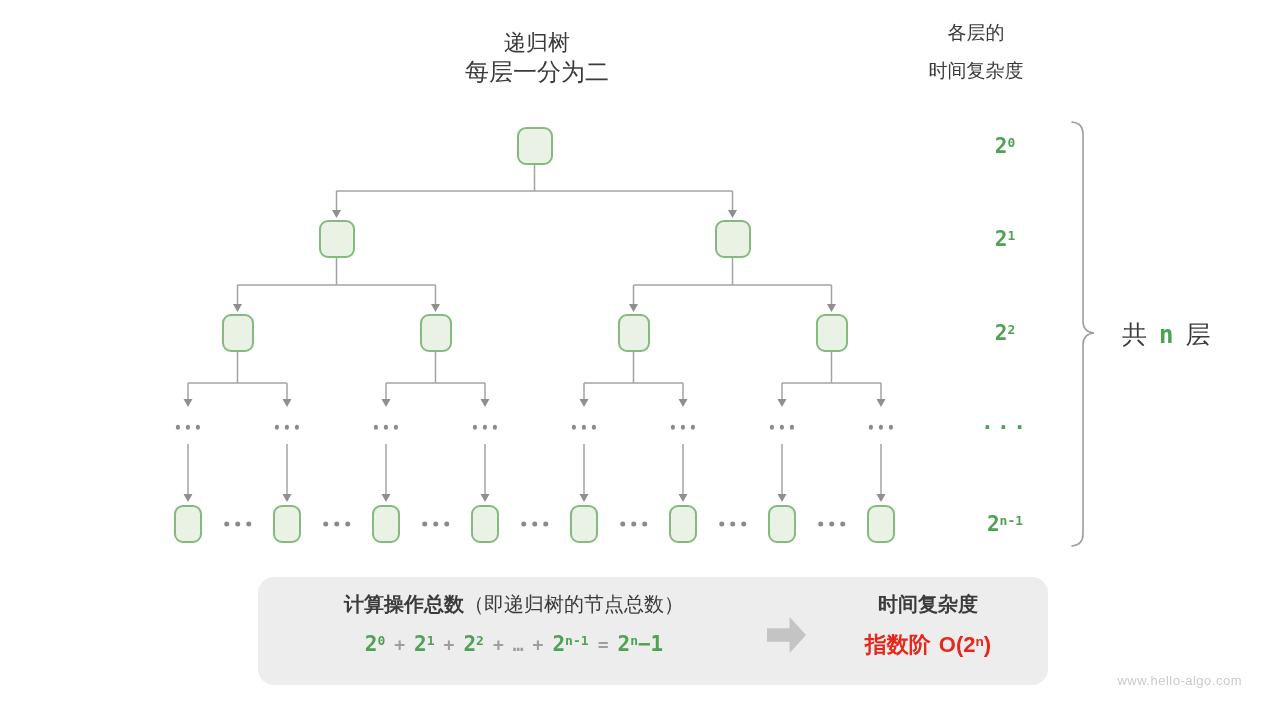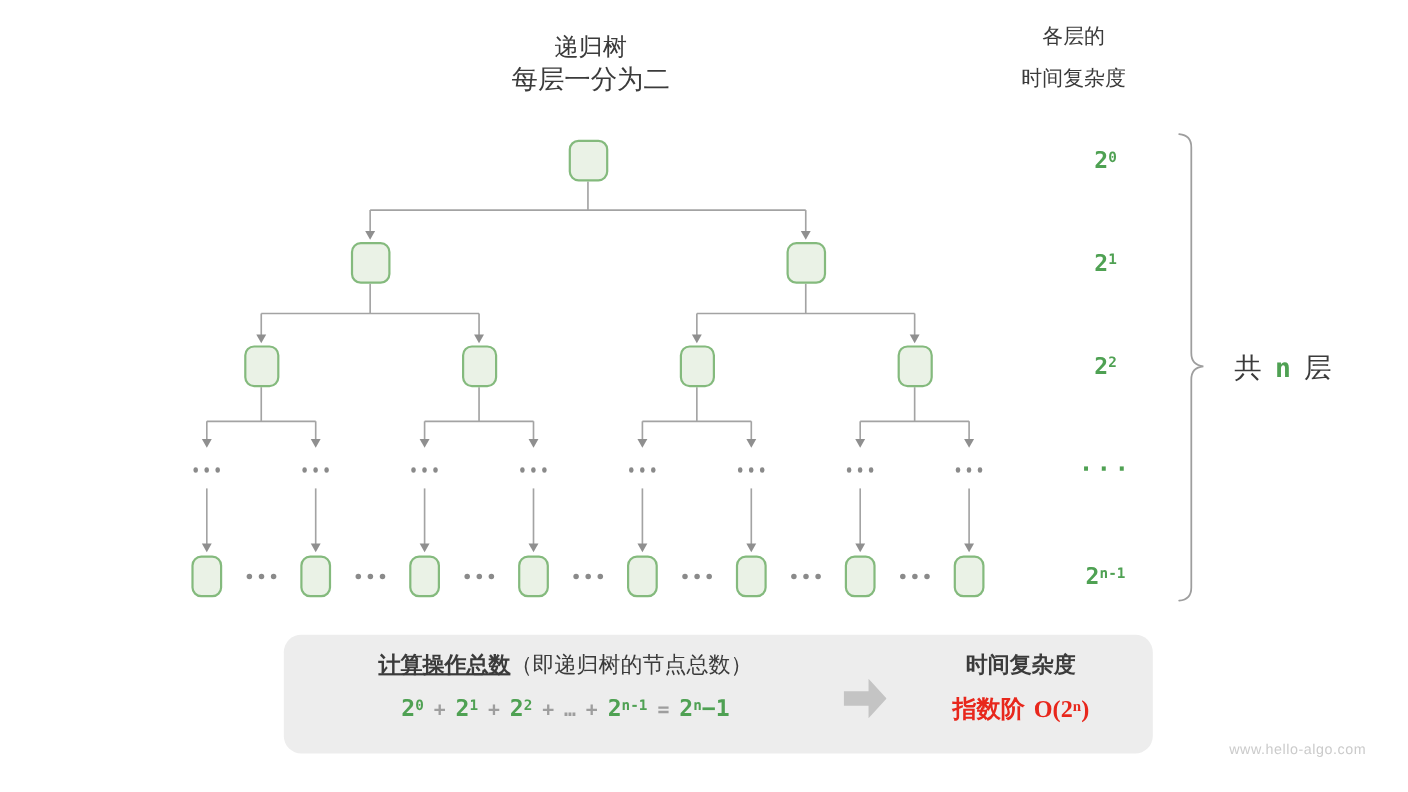--- a/index.html
+++ b/index.html
@@ -6,21 +6,21 @@
   .stage{
     position:relative;width:1280px;height:720px;overflow:hidden;
     background:var(--background,#fff);
     font-family:"Liberation Sans","DejaVu Sans",sans-serif;
     color:var(--dark-text,#3b3b3b);
   }
   .abs{position:absolute;}
   .cx{transform:translateX(-50%);}
   .mono{font-family:"DejaVu Sans Mono","Liberation Mono",monospace;}
   .green{color:var(--green-text,#4fa153);}
-  .bold{font-weight:700;text-decoration:underline;}
+  .bold{font-weight:700;}
 
   
   .title{top:18px;left:537px;font-size:22px;font-weight:400;white-space:nowrap;margin-top:10px;}
   .subtitle{top:56px;left:537px;font-size:24px;white-space:nowrap;}
   .rh{left:976px;font-size:19px;white-space:nowrap;}
   .rh1{top:20px;} .rh2{top:58px;}
 
   
   .node{
     position:absolute;box-sizing:border-box;
@@ -66,21 +66,21 @@
   .formula .term{font-size:21px;color:var(--green-text,#4fa153);white-space:nowrap;}
   .formula .op{font-size:18px;color:var(--op-gray,#9e9e9e);}
   .block-arrow{position:absolute;left:509px;top:40px;width:39px;height:36px;}
   .block-arrow polygon{fill:var(--block-arrow,#c4c4c4);}
   .result{position:absolute;left:562px;top:0;width:216px;height:100%;text-align:center;}
   .result-title{position:absolute;top:14px;width:100%;font-size:20px;font-weight:700;white-space:nowrap;}
   .result-value{
     position:absolute;top:53px;width:100%;font-size:22px;font-weight:700;
     color:var(--red-text,#e8271c);white-space:nowrap;
   }
-  .result-value .rv{font-family:Liberation Serif, serif;margin-left:8px;}
+  .result-value .rv{font-family:Liberation Sans, sans-serif;margin-left:8px;}
 
   .watermark{
     right:38px;top:673px;font-size:13px;letter-spacing:0.5px;
     font-family:Liberation Sans, sans-serif;
     color:var(--watermark-gray,#cbcbcb);
   }
 </style>
 </head>
 <body>
 

